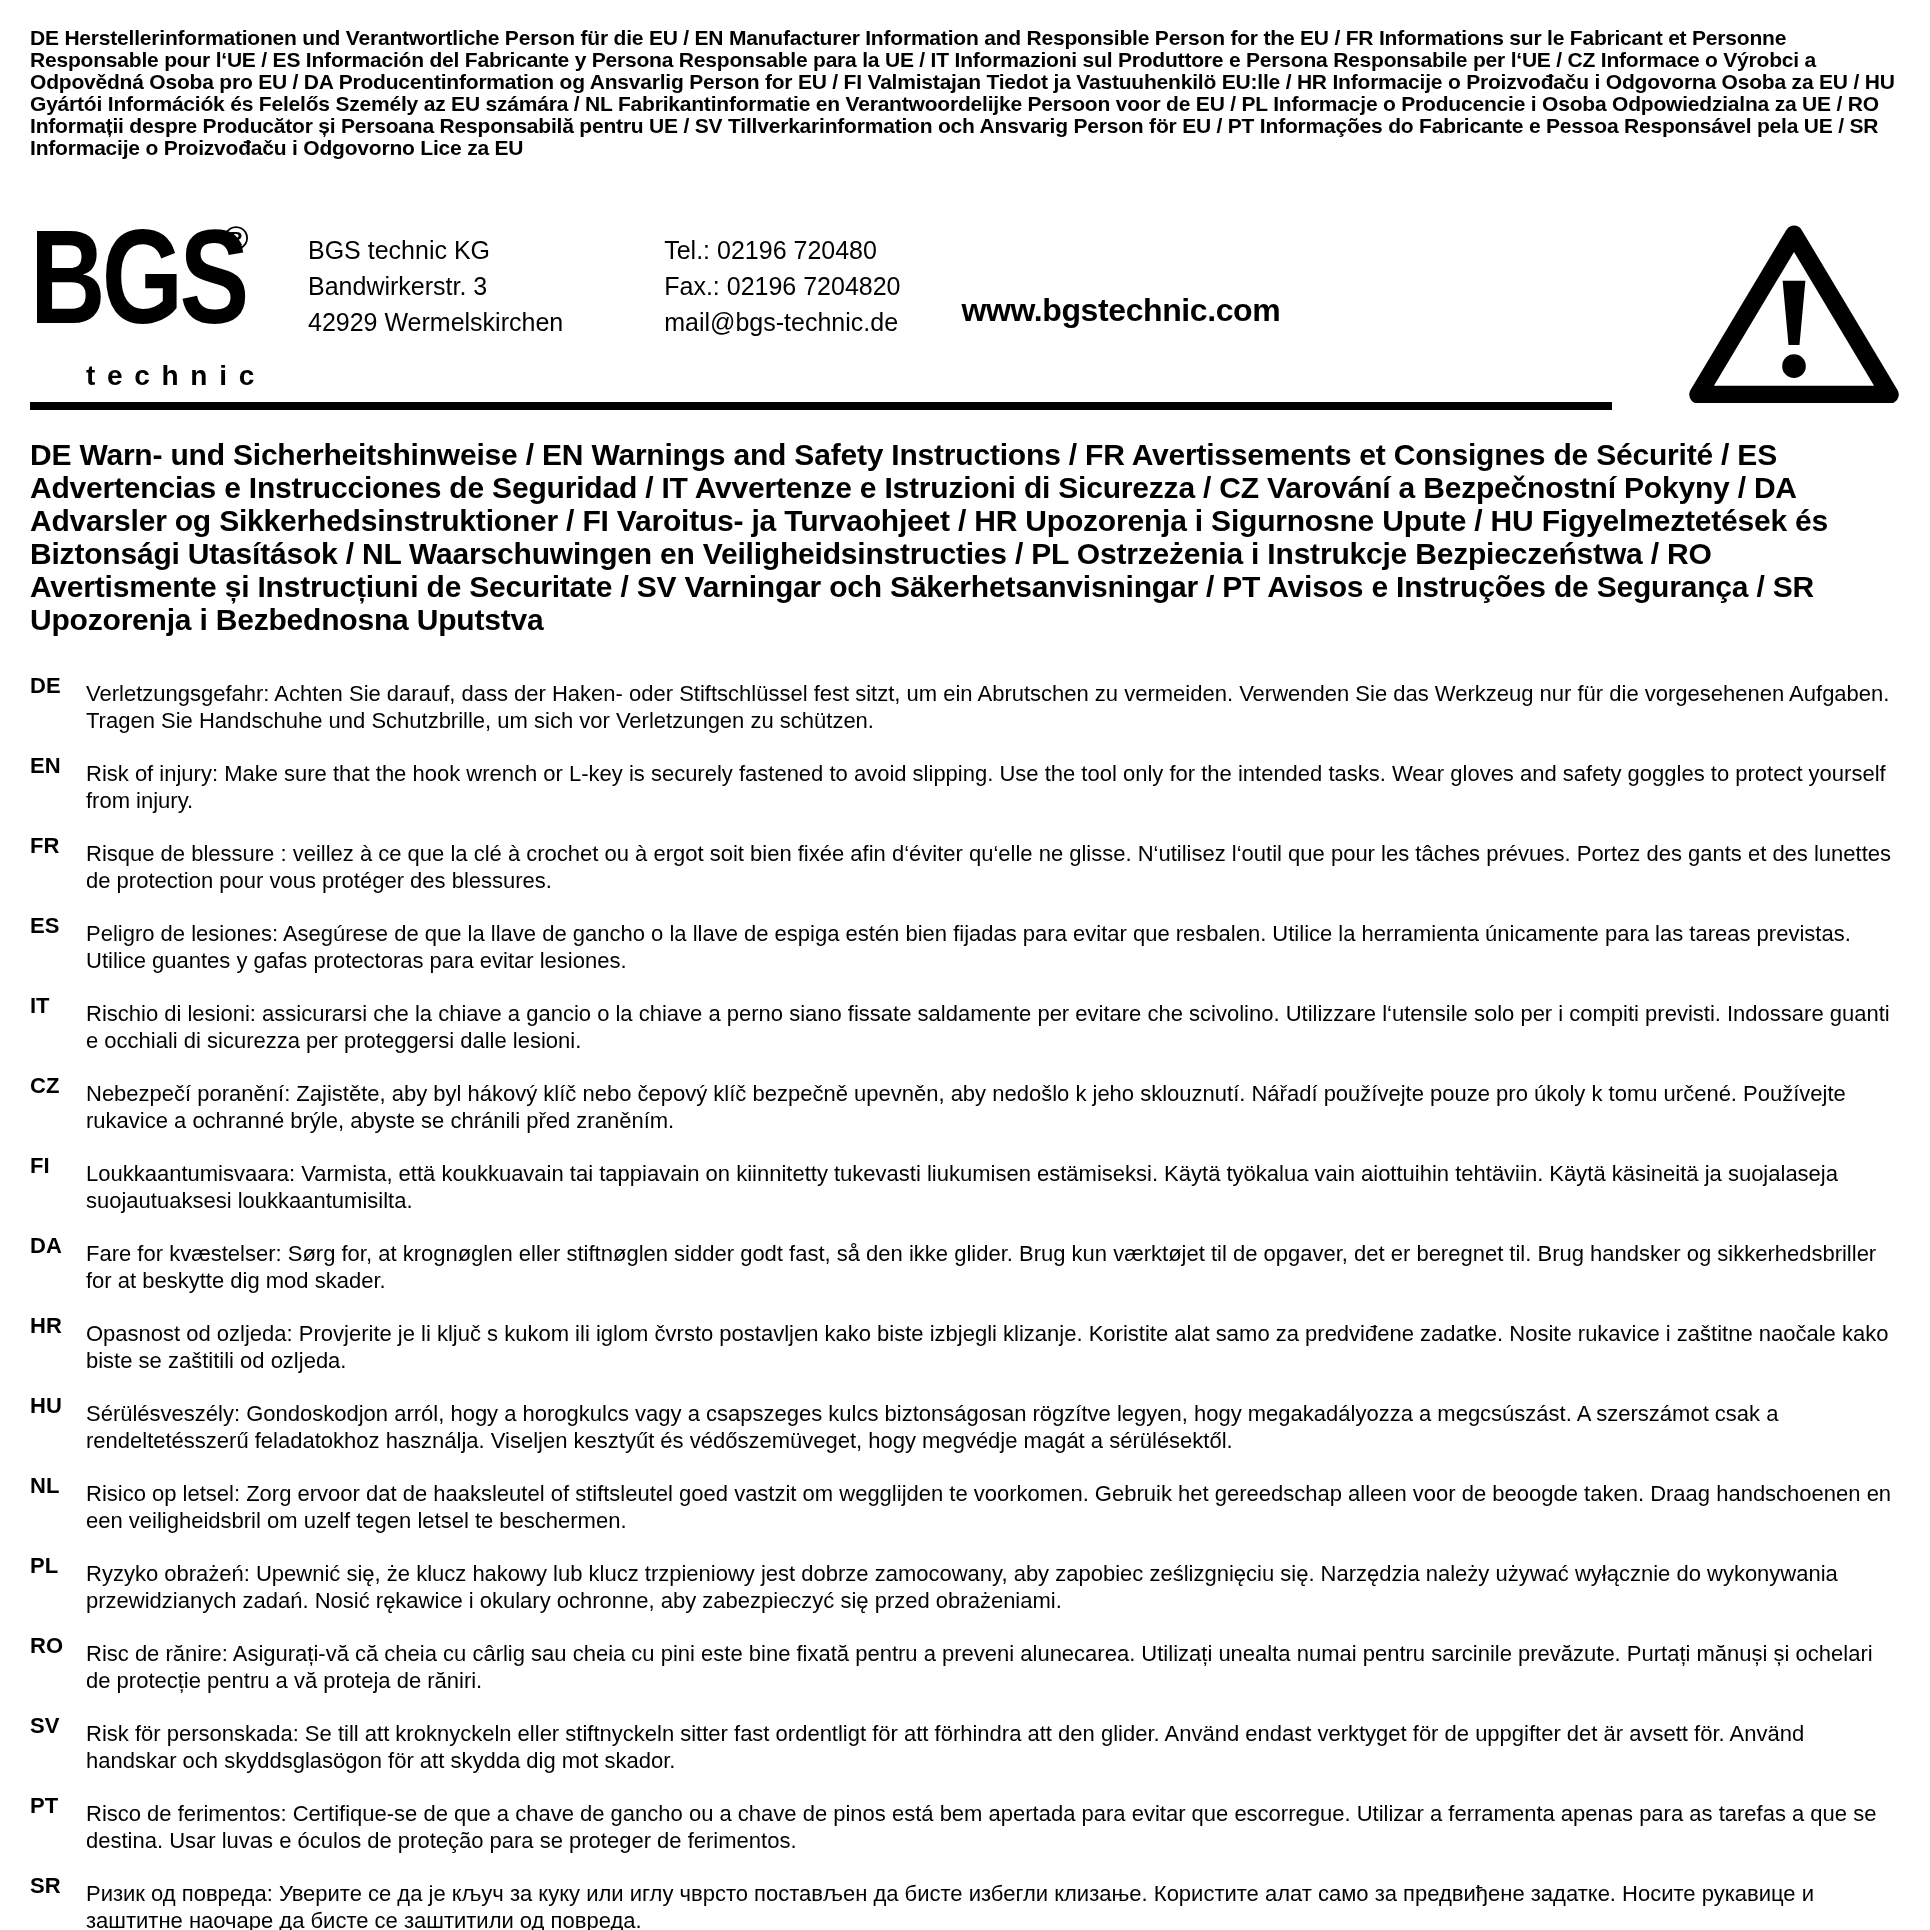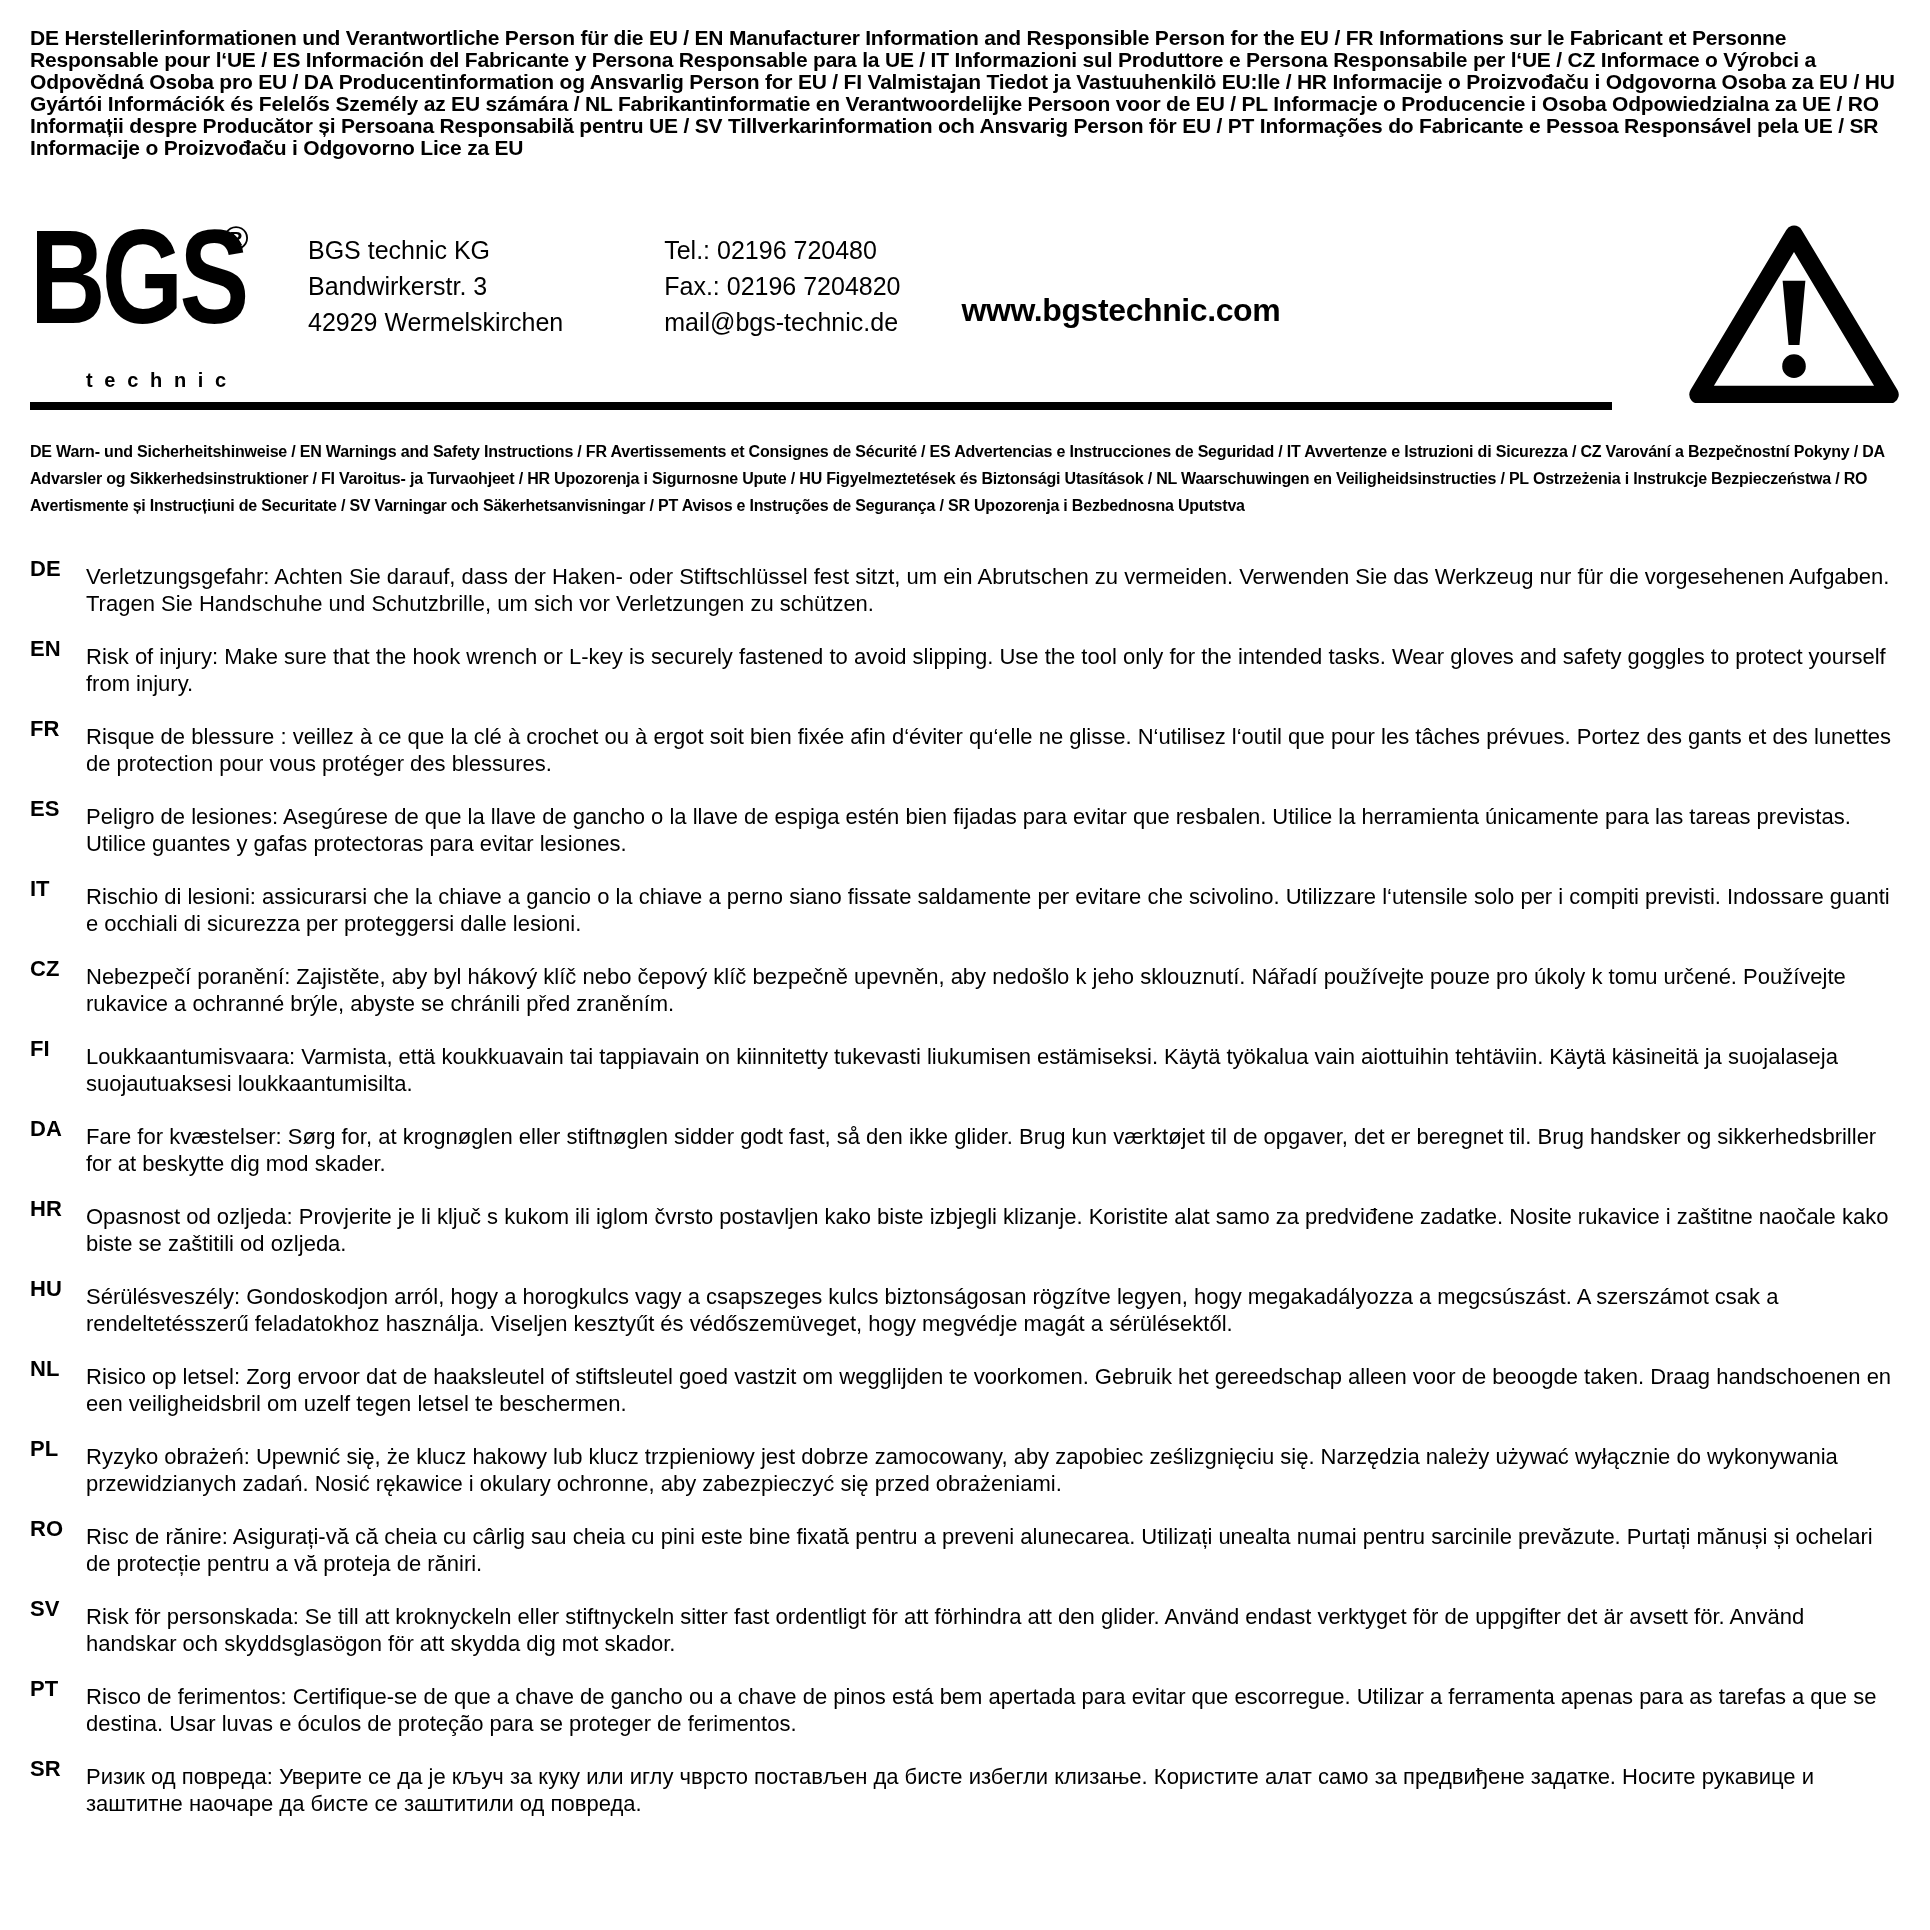--- a/index.html
+++ b/index.html
@@ -46,21 +46,21 @@
   }
   .logo-reg {
     position: absolute;
     top: -4.7px; right: -12.5px;
     font-size: 34px;
     font-weight: bold;
   }
   .logo-technic {
     position: absolute;
     bottom: 4.7px; left: 56px;
-    font-size: 20px;
+    font-size: 28px;
     font-weight: bold;
     letter-spacing: 11.7px;
     white-space: nowrap;
   }
   .addr {
     margin-left: 72px;
     padding-top: 7.8px;
     font-size: 25px;
     line-height: 36px;
     white-space: nowrap;
@@ -87,22 +87,22 @@
   }
   .divider {
     margin-top: 4.7px;
     width: 1582px;
     height: 8.6px;
     background: #000;
   }
   .warn-header {
     margin: 28px 0 5px 0;
     font-weight: bold;
-    font-size: 16px;
-    line-height: 27px;
+    font-size: 30px;
+    line-height: 33px;
     letter-spacing: -0.2px;
   }
   .warnings-list {
     margin-top: 37px;
   }
   .warning-row {
     display: grid;
     grid-template-columns: 37px 1fr;
     column-gap: 11px;
     margin-bottom: 11px;

